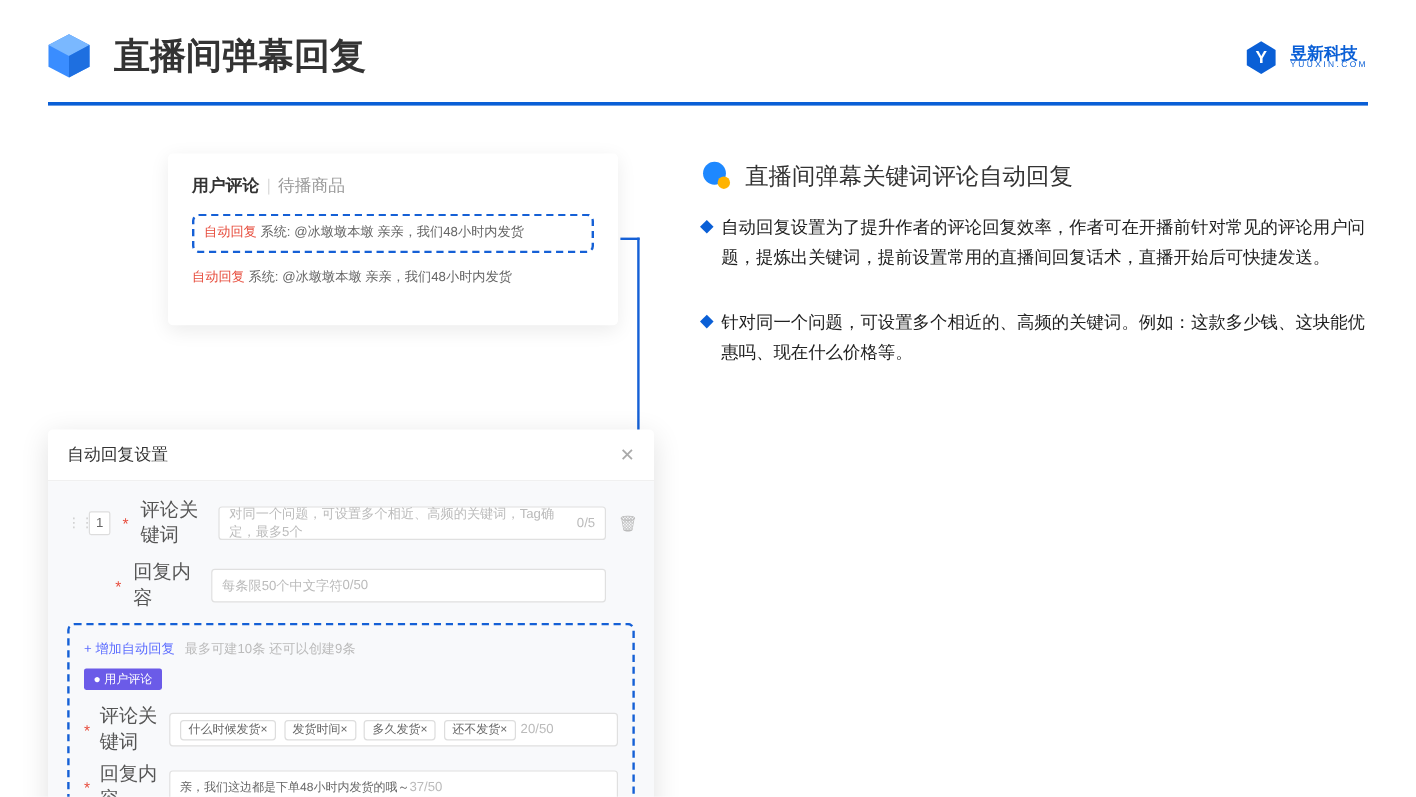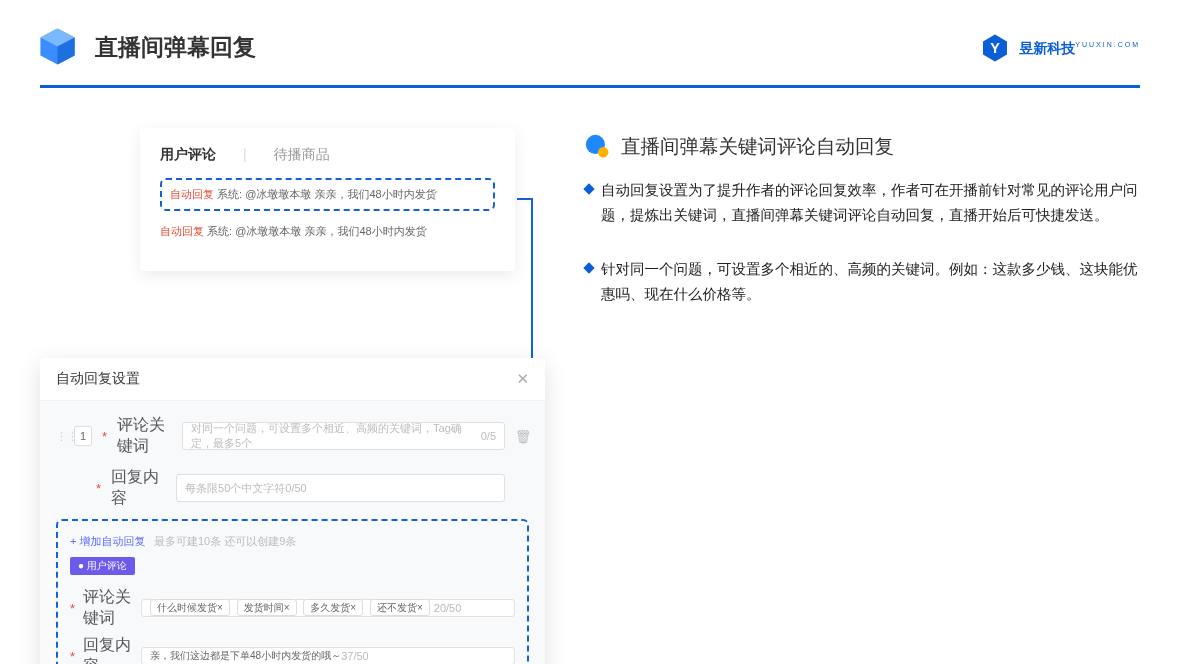--- a/index.html
+++ b/index.html
@@ -1,32 +1,32 @@
 <!DOCTYPE html>
 <html><head>
 <meta charset="utf-8">
 <style>
 *{margin:0;padding:0;box-sizing:border-box}
 body{width:1180px;height:664px;background:#fff;font-family:"PingFang SC","Microsoft YaHei",sans-serif;position:relative;overflow:hidden}
 .header{display:flex;align-items:center;justify-content:space-between;padding:25px 40px 15px 35px}
 .header-left{display:flex;align-items:center;gap:15px}
 .cube-icon{width:45px;height:45px;position:relative}
-.page-title{font-size:23px;font-weight:600;color:#333}
+.page-title{font-size:30px;font-weight:600;color:#333}
 .logo-right{display:flex;align-items:center;gap:8px}
 .logo-badge{width:32px;height:32px}
-.logo-text{display:flex;flex-direction:row;line-height:1}
+.logo-text{display:flex;flex-direction:column;line-height:1}
 .logo-cn{font-size:14px;color:#0a5fd6;font-weight:700}
 .logo-en{font-size:7px;letter-spacing:2px;color:#0a5fd6}
 .hr-line{height:3px;background:#0a5fd6;margin:0 40px}
 .main{display:flex;padding:40px}
 .left-col{width:500px;position:relative;height:480px}
 .right-col{margin-left:45px;flex:1;padding-top:5px}
 
 .card-comments{position:absolute;top:0;left:100px;width:375px;background:#fff;box-shadow:0 4px 16px rgba(0,0,0,.08);border-radius:4px;padding:18px 20px 22px}
-.tabs{display:flex;gap:27px;font-size:14px;margin-bottom:14px}
+.tabs{display:flex;gap:6px;font-size:14px;margin-bottom:14px}
 .tab{color:#999}
 .tab.active{color:#333;font-weight:600}
 .comment{font-size:11px;color:#666;margin-bottom:10px;line-height:1.5}
 .tag-auto{color:#e74c3c}
 .comment-box{border:2px dashed #1560d6;border-radius:6px;padding:6px 8px;margin-bottom:12px}
 
 .card-modal{position:absolute;top:230px;left:0;width:505px;background:#fff;box-shadow:0 6px 24px rgba(0,0,0,.12);border-radius:4px}
 .modal-head{display:flex;justify-content:space-between;align-items:flex-start;padding:12px 16px;font-size:14px;color:#333;border-bottom:1px solid #f0f0f0}
 .close-x{color:#aaa;font-size:15px}
 .modal-body{background:#f8f9fb;padding:14px 16px 16px}
@@ -38,21 +38,21 @@
 .finput{flex:1;border:1px solid #e0e0e0;background:#fff;border-radius:3px;height:28px;padding:0 8px;display:flex;align-items:center;justify-content:flex-start;font-size:11px;color:#bbb}
 .count-txt{color:#bbb;font-size:11px}
 .trash-icon{color:#bbb;font-size:13px;width:14px}
 .dashed-box{border:2px dashed #1560d6;border-radius:6px;padding:10px 12px;margin-top:6px}
 .add-link{color:#5b6cff;font-size:11px}
 .add-sub{color:#bbb;font-size:11px;margin-left:4px}
 .pill{display:inline-block;background:#6b5be8;color:#fff;font-size:10px;padding:2px 8px;border-radius:2px;margin:8px 0 6px}
 .tag-chip{border:1px solid #ddd;background:#fff;border-radius:3px;padding:2px 6px;font-size:10px;color:#666;margin-right:4px}
 .inner-row{display:flex;align-items:center;gap:8px;margin-top:6px}
 .inner-row .flabel{width:50px}
-.inner-row .finput{font-size:10px;height:18px}
+.inner-row .finput{font-size:10px;height:28px}
 .conn-v{position:absolute;width:2px;background:#1560d6}
 
 .section-head{display:flex;align-items:center;gap:10px;margin-bottom:18px}
 .bubble-icon{width:26px;height:26px;position:relative}
 .section-title{font-size:19.5px;font-weight:500;color:#333}
 .bullet-item{display:flex;gap:8px;margin-bottom:30px;font-size:14.5px;line-height:1.7;color:#222}
 .bullet-diamond{flex-shrink:0;width:8px;height:8px;background:#0a5fd6;transform:rotate(45deg);margin-top:7px}
 </style>
 </head>
 <body>
@@ -166,20 +166,20 @@
       <div class="bubble-icon">
         <svg viewBox="0 0 30 30" width="26" height="26">
             <circle cx="12" cy="12" r="11" fill="#1e88ff"></circle>
             <circle cx="21" cy="21" r="6" fill="#ffb300"></circle>
           </svg>
       </div>
       <div class="section-title">直播间弹幕关键词评论自动回复</div>
     </div>
     <div class="bullet-item">
       <div class="bullet-diamond"></div>
-      <div>自动回复设置为了提升作者的评论回复效率，作者可在开播前针对常见的评论用户问题，提炼出关键词，直播间弹幕关键词评论自动回复，直播开始后可快捷发送。</div>
+      <div>自动回复设置为了提升作者的评论回复效率，作者可在开播前针对常见的评论用户问题，提炼出关键词，提前设置常用的直播间回复话术，直播开始后可快捷发送。</div>
     </div>
     <div class="bullet-item">
       <div class="bullet-diamond"></div>
       <div>针对同一个问题，可设置多个相近的、高频的关键词。例如：这款多少钱、这块能优惠吗、现在什么价格等。</div>
     </div>
   </div>
 </div>
 
 </body></html>

